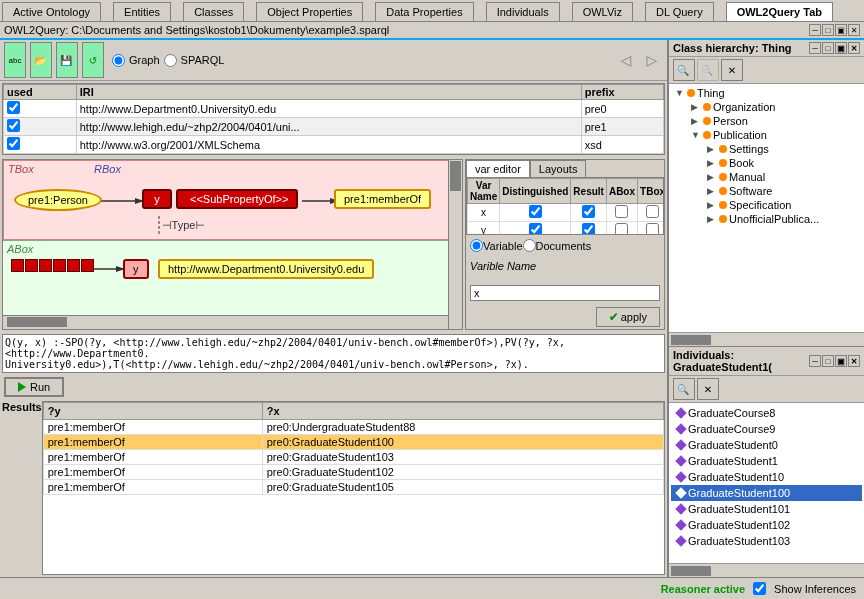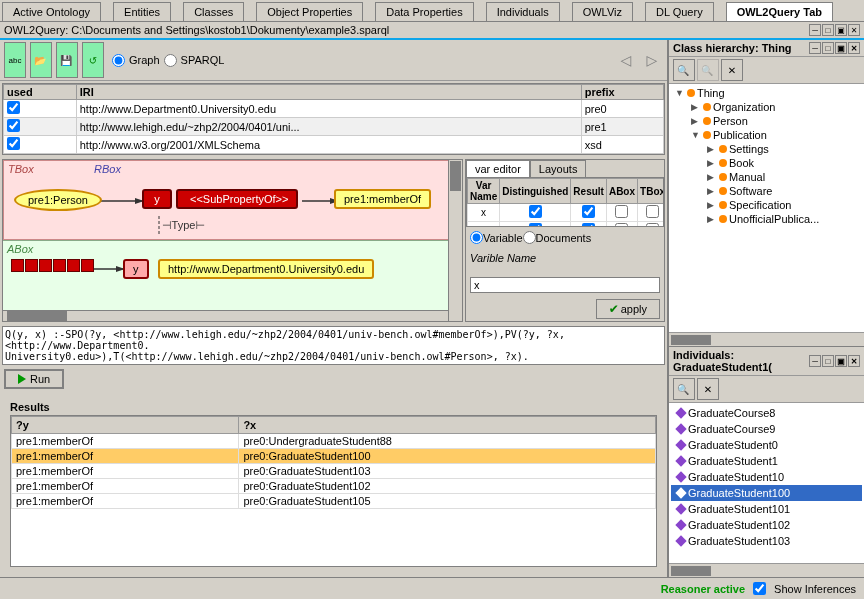--- a/index.html
+++ b/index.html
@@ -102,21 +102,21 @@
 
     
     .query-section { background: #fff; border: 1px solid #808080; margin: 2px; padding: 2px; font-size: 10px; min-height: 28px; font-family: monospace; }
 
     
     .run-section { padding: 2px 4px; display: flex; align-items: center; }
     .run-btn { padding: 2px 12px; background: #d4d0c8; border: 2px solid #808080; cursor: pointer; display: flex; align-items: center; gap: 4px; font-size: 11px; }
     .run-triangle { width: 0; height: 0; border-top: 5px solid transparent; border-bottom: 5px solid transparent; border-left: 8px solid #009900; }
 
     
-    .results-section { flex: 1; display: flex; flex-direction: column; margin: 10px; }
+    .results-section { flex: 1; display: flex; flex-direction: row; margin: 2px; }
     .results-label { font-weight: bold; margin-bottom: 2px; }
     .results-table-container { flex: 1; border: 1px solid #808080; overflow: auto; background: #fff; }
     .results-table { width: 100%; border-collapse: collapse; }
     .results-table th { background: #d4d0c8; border: 1px solid #999; padding: 2px 4px; text-align: left; }
     .results-table td { border: 1px solid #ddd; padding: 1px 4px; }
     .results-table tr.selected td { background: #ffcc66; }
     .results-table tr:nth-child(odd) td { }
 
     
     .right-panel { width: 196px; display: flex; flex-direction: column; border-left: 1px solid #808080; }

